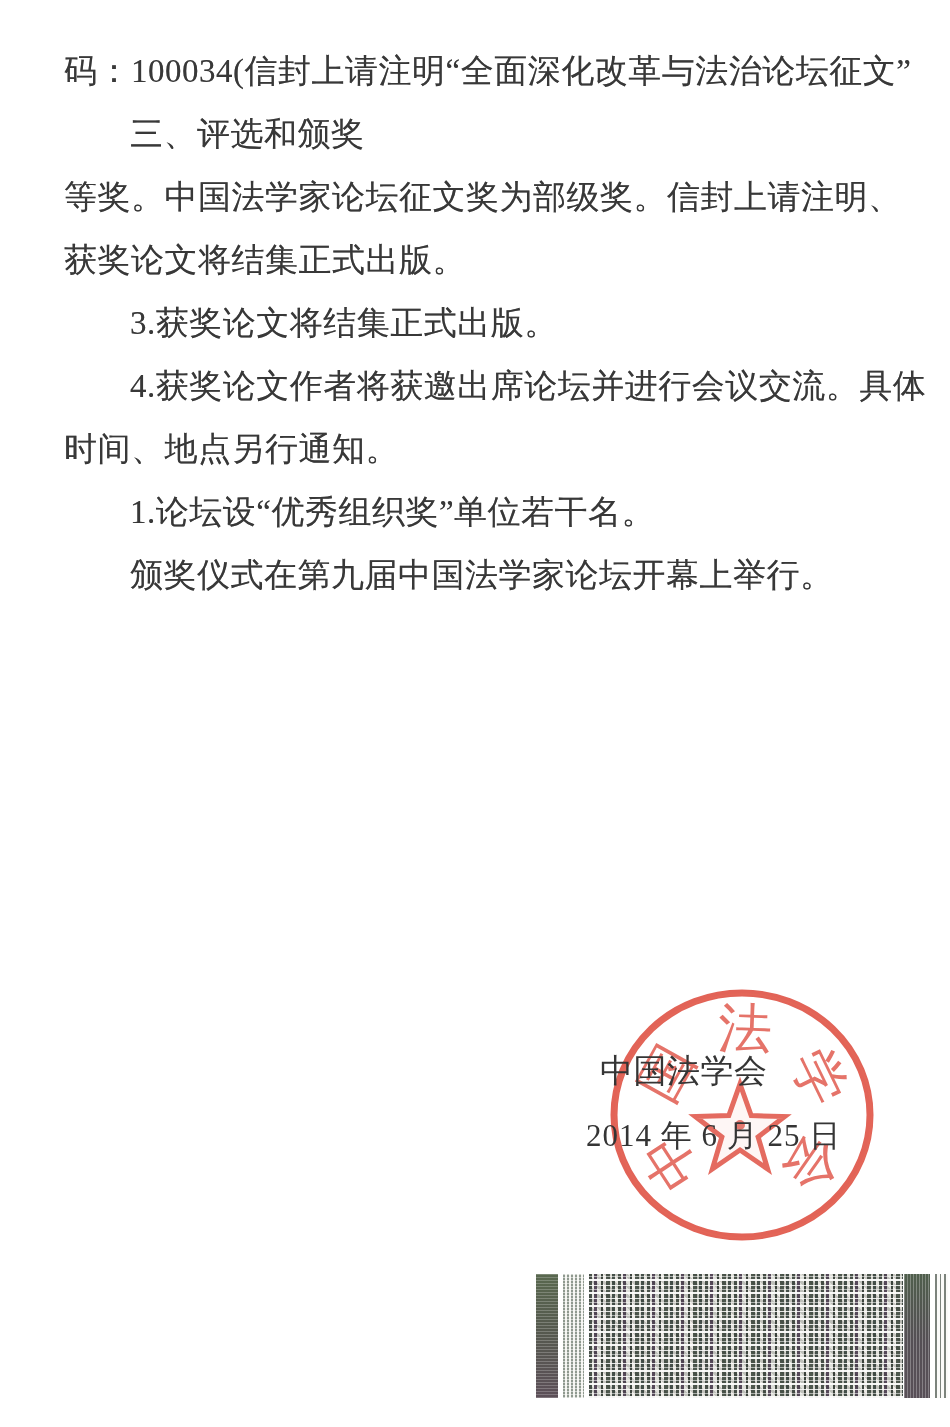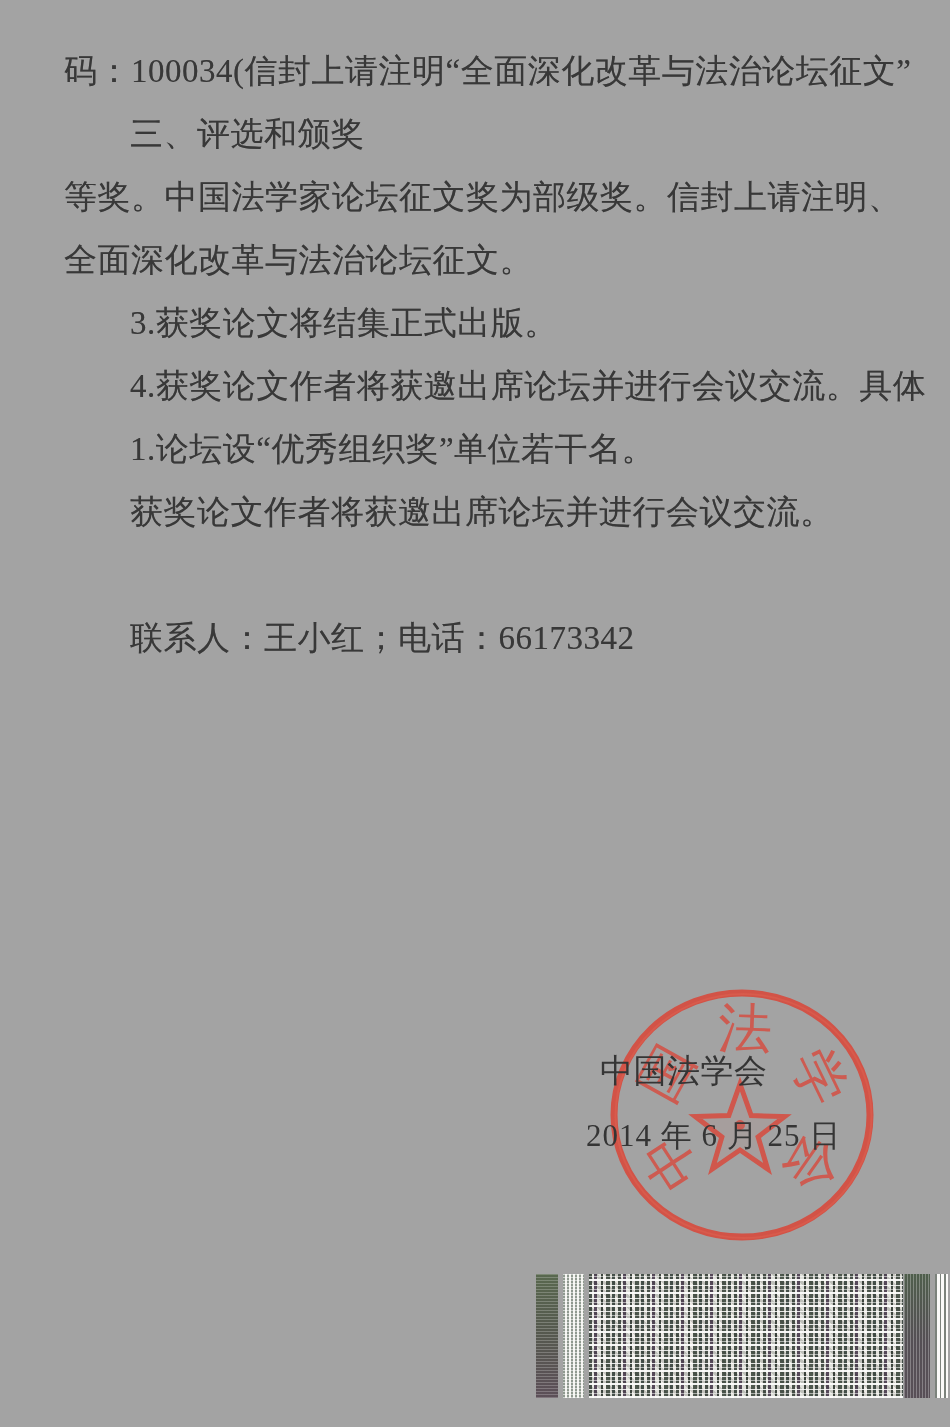--- a/index.html
+++ b/index.html
@@ -1,20 +1,20 @@
 <!DOCTYPE html>
 <html><head>
 <meta charset="utf-8">
 <style>
   html,body{margin:0;padding:0;background:#e8e8e8;}
   .page{
     position:relative;
     width:950px;height:1427px;
     margin:0 auto;
-    background:#a3a3a3;
+    background:#ffffff;
     overflow:hidden;
     font-family:"Liberation Serif","DejaVu Serif",serif;
     color:#3a3a3a;
   }
   
   .doc-text{
     position:absolute;
     top:40px;left:64px;right:30px;
   }
   .line{
@@ -105,27 +105,27 @@
 </style>
 </head>
 <body>
 
 <div class="page">
 
   <main class="doc-text">
     <div class="line">码：100034(信封上请注明“全面深化改革与法治论坛征文”</div>
     <div class="line indent">三、评选和颁奖</div>
     <div class="line">等奖。中国法学家论坛征文奖为部级奖。信封上请注明、</div>
-    <div class="line">全面深化改革与法治论坛征文。</div>
+    <div class="line">获奖论文将结集正式出版。</div>
     <div class="line indent">3.获奖论文将结集正式出版。</div>
     <div class="line indent">4.获奖论文作者将获邀出席论坛并进行会议交流。具体</div>
+    <div class="line">时间、地点另行通知。</div>
     <div class="line indent">1.论坛设“优秀组织奖”单位若干名。</div>
-    <div class="line indent">获奖论文作者将获邀出席论坛并进行会议交流。</div>
+    <div class="line indent">颁奖仪式在第九届中国法学家论坛开幕上举行。</div>
     <div class="line"></div>
-    <div class="line indent">联系人：王小红；电话：66173342</div>
   </main>
 
   <div class="signature-org">中国法学会</div>
   <div class="signature-date">2014 年 6 月 25 日</div>
 
   <svg class="seal" viewBox="0 0 272 260" xmlns="http://www.w3.org/2000/svg">
 
     <ellipse cx="136" cy="133" rx="128" ry="122" fill="none" stroke="#dc4234" stroke-width="7" opacity="0.9"></ellipse>
     <ellipse cx="136" cy="133" rx="128" ry="122" fill="none" stroke="#e5604d" stroke-width="2" opacity="0.45" transform="translate(1.5,1)"></ellipse>
 

